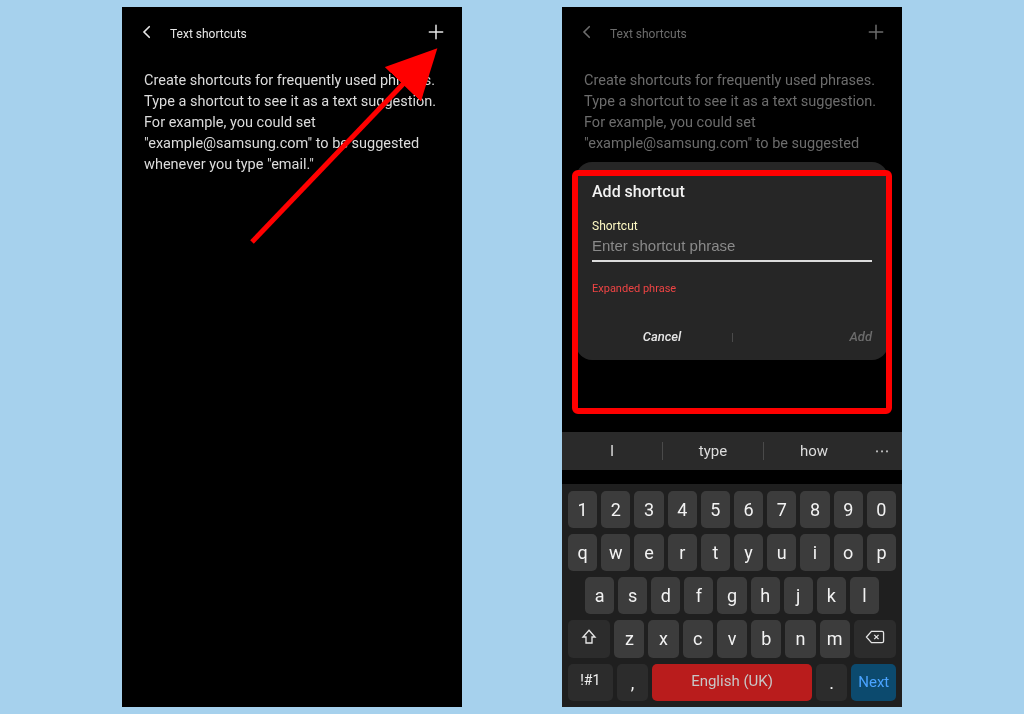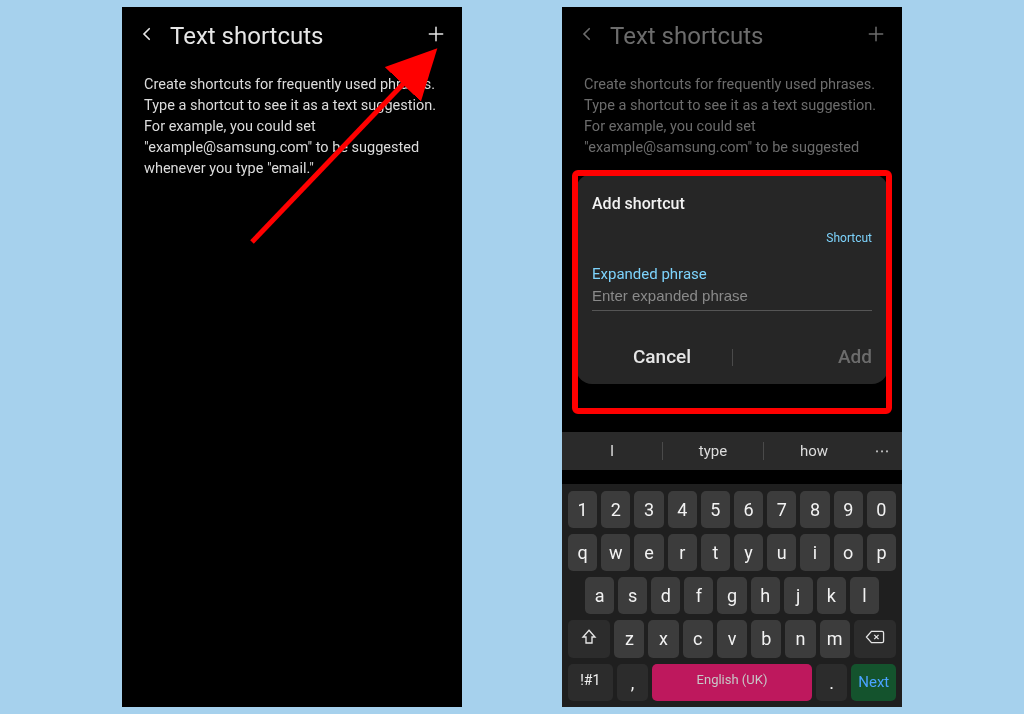--- a/index.html
+++ b/index.html
@@ -23,59 +23,59 @@
     .phone.right { left: 562px; }
 
     
     .hdr {
       display: flex;
       align-items: center;
       padding: 15px 16px 8px;
       gap: 14px;
     }
     .hdr .back { color: #e6e6e6; flex: none; }
-    .hdr .title { color: #e6e6e6; font-size: 24px; flex: 1; }
+    .hdr .title { color: #e6e6e6; font-size: 12px; flex: 1; }
     .hdr .plus { color: #e6e6e6; flex: none; }
     .dim .back, .dim .title, .dim .plus { color: #6c6c6c; }
     .desc {
       color: #dcdcdc;
       font-size: 14.5px;
       line-height: 1.45;
       padding: 16px 22px 0 22px;
     }
     .dim .desc { color: #6c6c6c; }
 
     
     .arrow-svg {
       position: absolute;
       left: 0; top: 0;
       pointer-events: none;
     }
 
     
     .dialog-wrap {
       position: absolute;
-      left: 14px; right: 14px; top: 167px;
+      left: 14px; right: 14px; top: 155px;
       background: #262626;
       border-radius: 16px;
       box-shadow: 0 3px 12px rgba(0,0,0,0.7);
       padding: 20px 16px 0 16px;
     }
     .dialog-hilite {
       position: absolute;
       left: 10px; right: 10px; top: 163px;
       height: 244px;
       border: 6px solid #ff0000;
       border-radius: 6px;
       pointer-events: none;
     }
     .dlg-title { color: #f2f2f2; font-size: 16px; font-weight: 500; margin-bottom: 18px; }
     .field-label { font-size: 12px; }
-    .field-label.active { color: #7dd3fc; text-align: right; }
-    .field-label.inactive { color: #7dd3fc; font-size: 15px; }
+    .field-label.active { color: #fef9c3; }
+    .field-label.inactive { color: #ef4444; font-size: 11px; }
     .field-input {
       width: 100%;
       background: transparent;
       border: none;
       border-bottom: 1px solid #555;
       color: #e6e6e6;
       font-size: 15px;
       padding: 4px 0 6px 0;
       outline: none;
     }
@@ -90,21 +90,21 @@
       padding: 14px 0 16px;
       position: relative;
     }
     .dlg-btns::before {
       content: "";
       position: absolute;
       left: 50%; top: 18px; bottom: 18px;
       width: 1px;
       background: #4a4a4a;
     }
-    .dlg-btn { color: #e6e6e6; font-size: 19px; font-weight: 500; flex:1; text-align:center; }
+    .dlg-btn { color: #e6e6e6; font-size: 13px; font-weight: 500; flex:1; text-align:center;font-style:italic; }
     .dlg-btn.disabled { color: #6c6c6c; text-align: right; }
 
     
     .suggest {
       position: absolute;
       left: 0; right: 0; height: 38px;
       background: #2a2a2a;
       display: flex;
       align-items: center;
       color: #dcdcdc;
@@ -127,22 +127,22 @@
       flex: 1;
       background: #3c3c3c;
       color: #f2f2f2;
       border-radius: 5px;
       text-align: center;
       font-size: 18px;
       padding: 8px 0;
     }
     .key.dark { background: #2c2c2c; }
     .key.wide { flex: 1.4; }
-    .key.space { flex: 5; background: #be185d; font-size: 13px; color: #c7c7c7; }
-    .key.next { background: #14532d; color: #4aa3ff; font-size: 15px; padding: 9px 0; }
+    .key.space { flex: 5; background: #b91c1c; font-size: 15px; color: #c7c7c7; }
+    .key.next { background: #0c4a6e; color: #4aa3ff; font-size: 15px; padding: 9px 0; }
   </style>
 </head>
 <body>
 
 <div class="phone left">
   <div class="hdr">
     <span class="back">
       <svg width="18" height="18" viewBox="0 0 24 24" fill="none" stroke="currentColor" stroke-width="2.2" stroke-linecap="round">
           <path d="M15 5 L8 12 L15 19"></path>
         </svg>
@@ -180,25 +180,25 @@
         </svg>
     </span>
   </div>
   <div class="desc">Create shortcuts for frequently used phrases. Type a shortcut to see it as a text suggestion. For example, you could set "example@samsung.com" to be suggested</div>
 
   <div class="dialog-wrap">
     <div class="dlg-title">Add shortcut</div>
 
     <div class="field-block">
       <div class="field-label active">Shortcut</div>
+      <input class="field-input focused" placeholder="Enter shortcut phrase" style="">
     </div>
 
     <div class="field-block">
       <div class="field-label inactive">Expanded phrase</div>
-      <input class="field-input" placeholder="Enter expanded phrase" style="">
     </div>
 
     <div class="dlg-btns">
       <div class="dlg-btn">Cancel</div>
       <div class="dlg-btn disabled">Add</div>
     </div>
   </div>
   <div class="dialog-hilite"></div>
 
   <div class="suggest" style="bottom:237px;">

